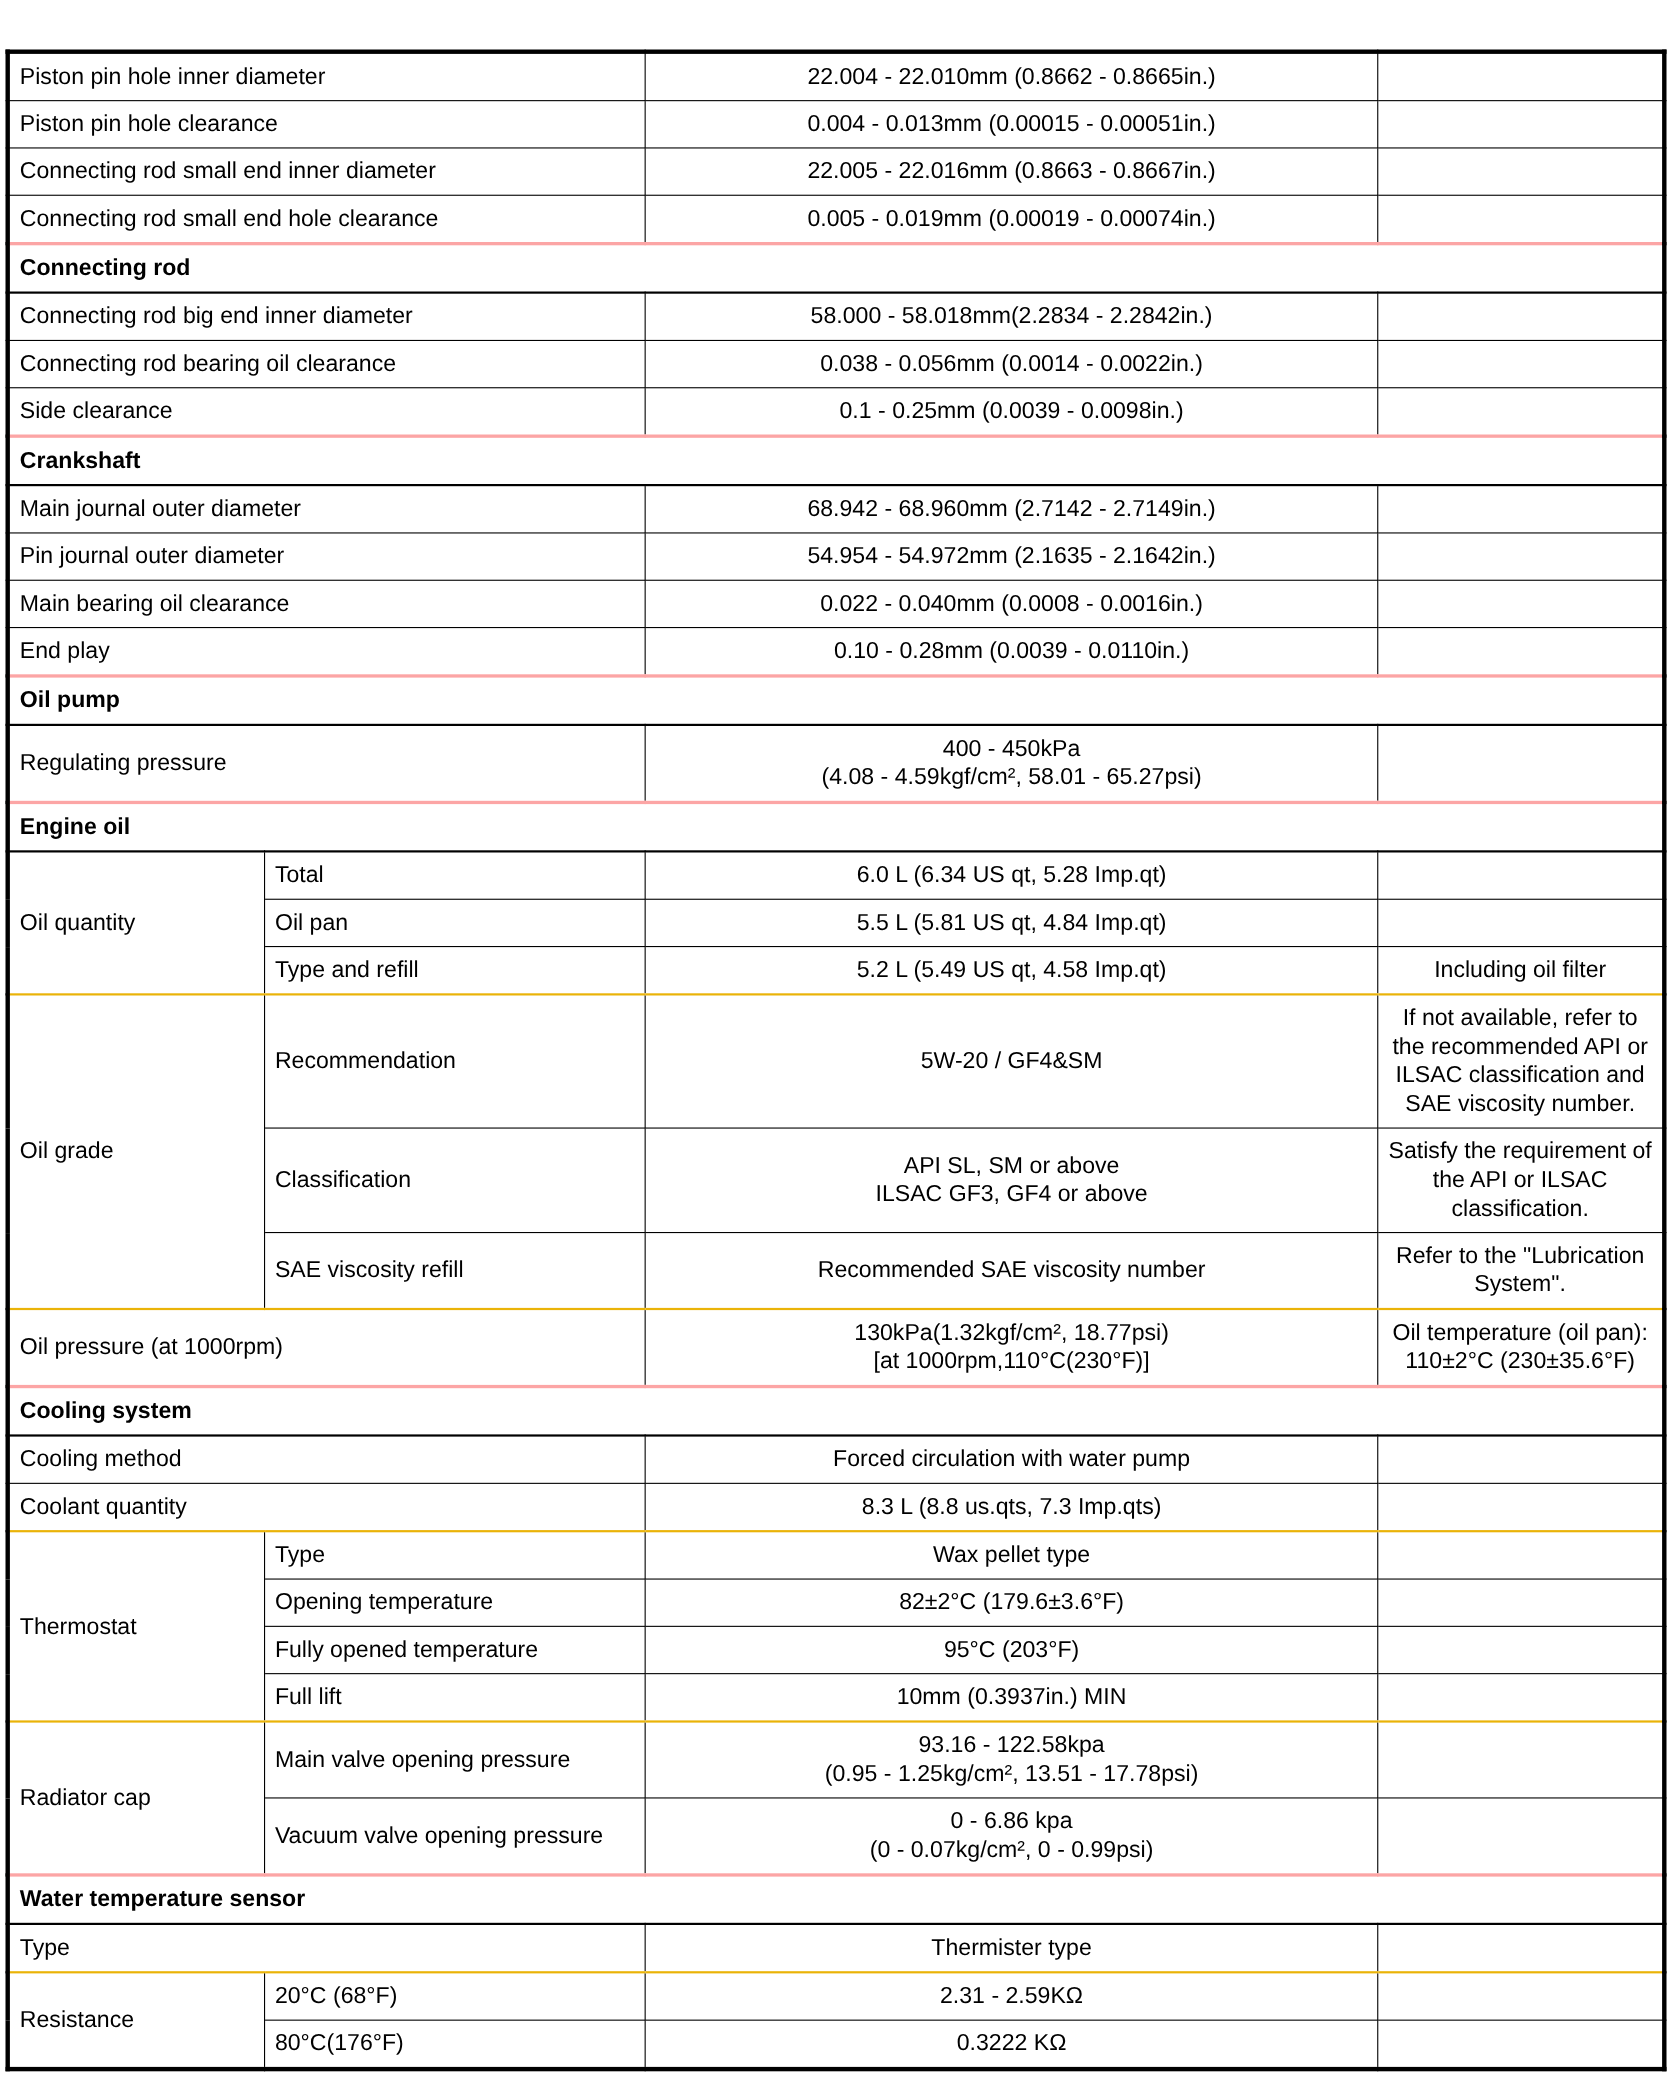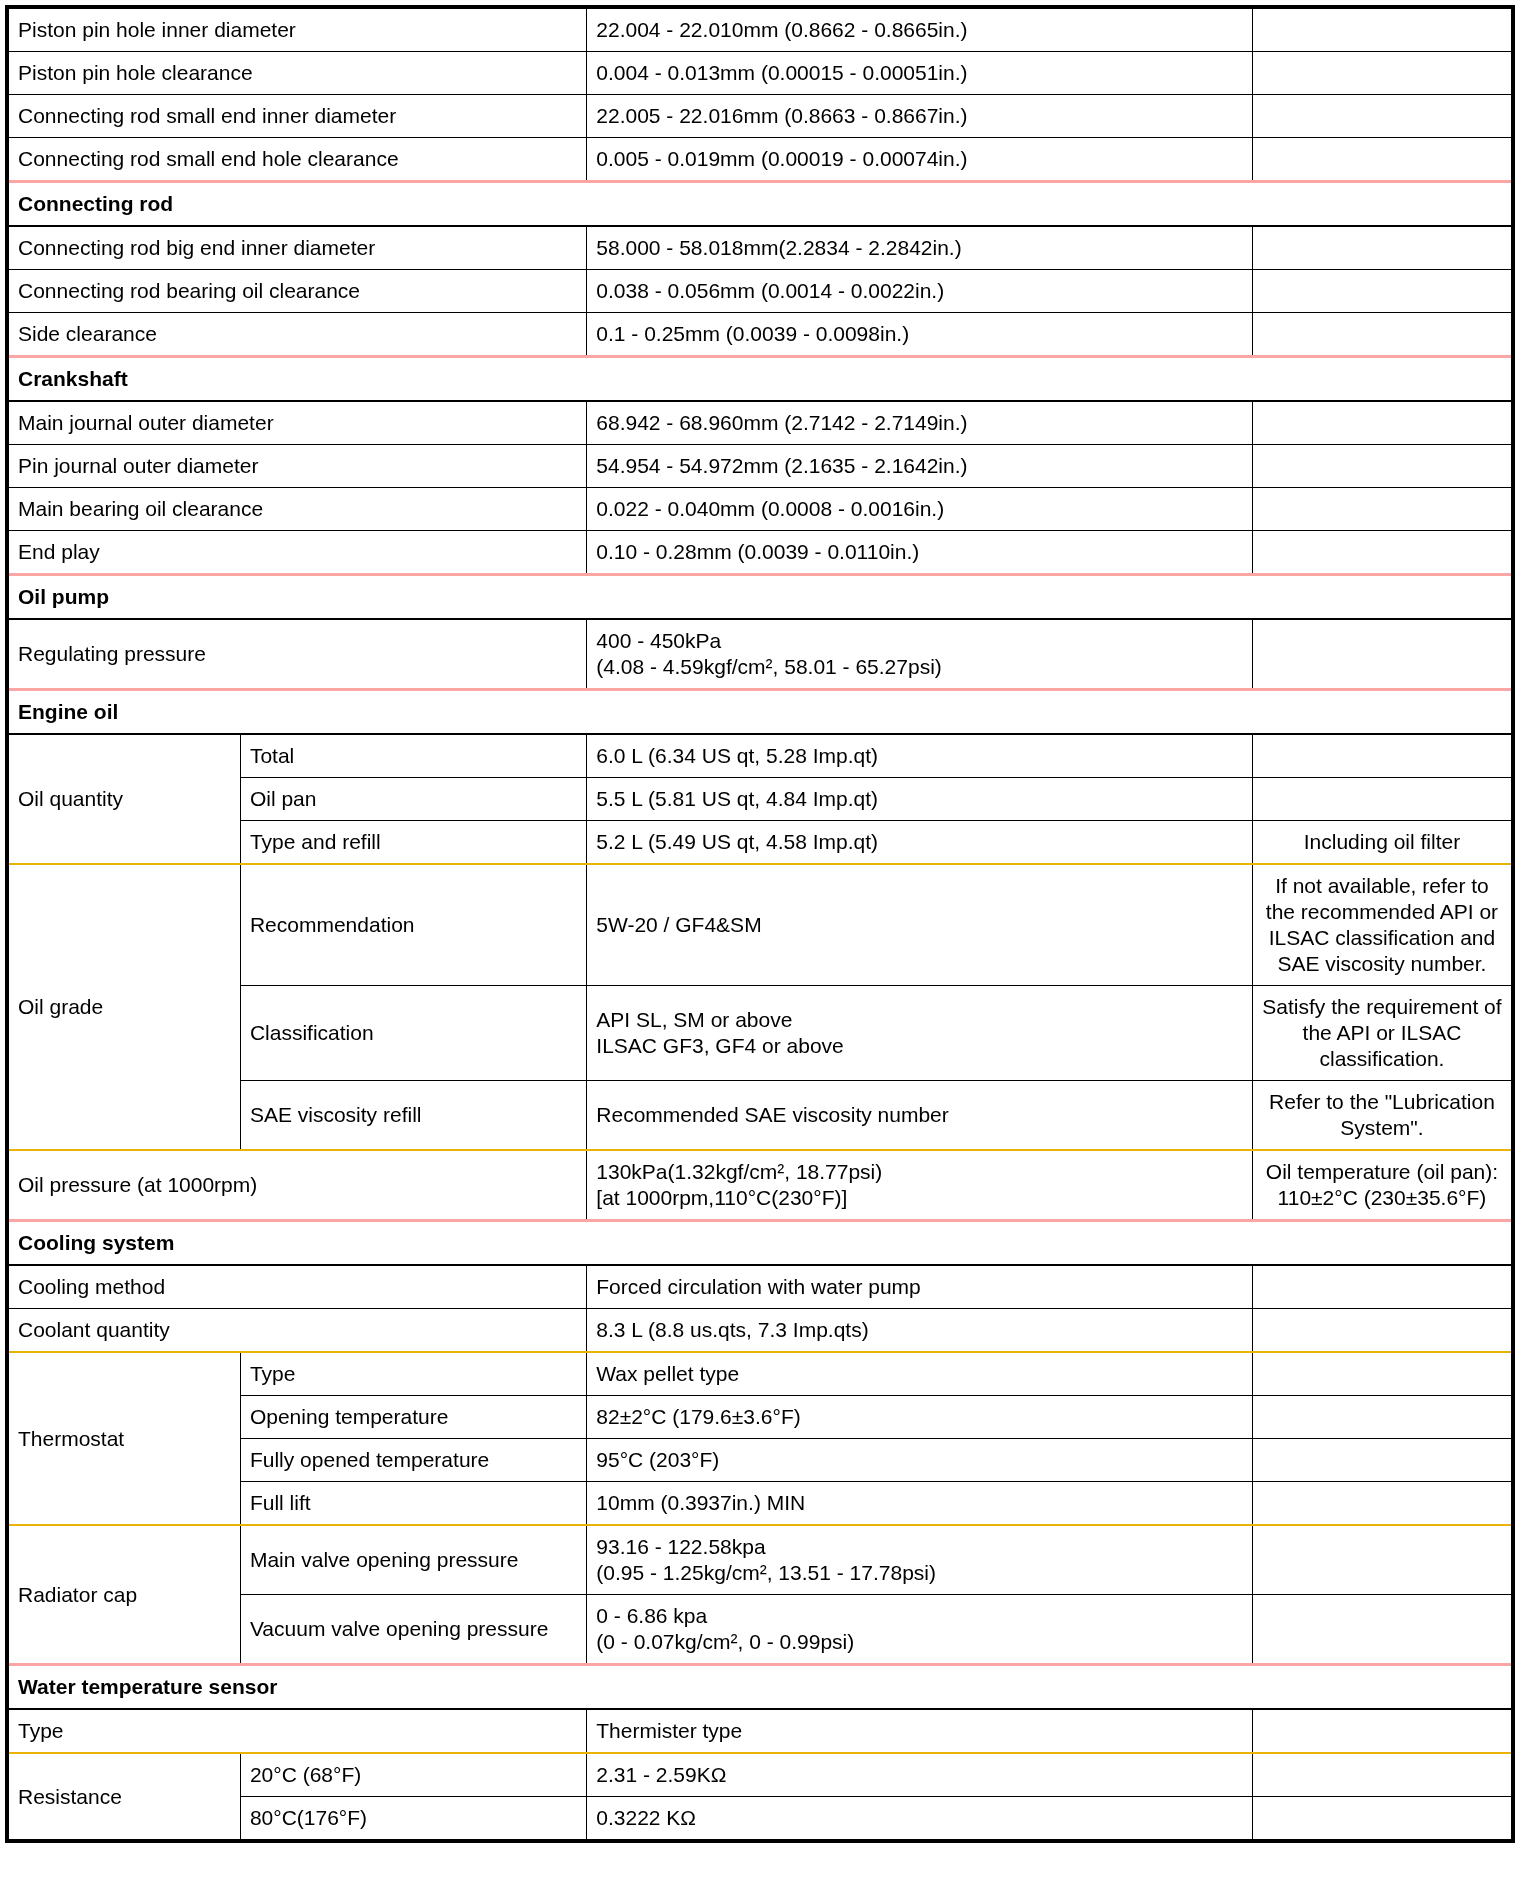--- a/index.html
+++ b/index.html
@@ -9,32 +9,33 @@
     width: 1520px;
     min-height: 1898px;
     padding: 5px;
     background: #ffffff;
   }
   table.spec {
     width: 100%;
     border-collapse: collapse;
     table-layout: fixed;
     border: 4px solid #000;
+    margin-top: 40px;
   }
   table.spec td {
     border: 1px solid #000;
     padding: 8px 9px;
     font-size: 21px;
     line-height: 26px;
     vertical-align: middle;
     overflow: hidden;
     word-wrap: break-word;
   }
   td.cell-label, td.cell-sublabel, td.cell-grouplabel { text-align: left; }
-  td.cell-value { white-space: pre-line; }
+  td.cell-value { text-align: center; white-space: pre-line; }
   td.cell-remark { text-align: center; white-space: pre-line; }
   tr.section-row td {
     font-weight: bold;
     border-top: 3px solid #fca5a5;
     border-bottom: 2px solid #000;
   }
   tr.group-start td, tr.after-group td { border-top: 2px solid #eab308; }
 </style>
 </head>
 <body>

